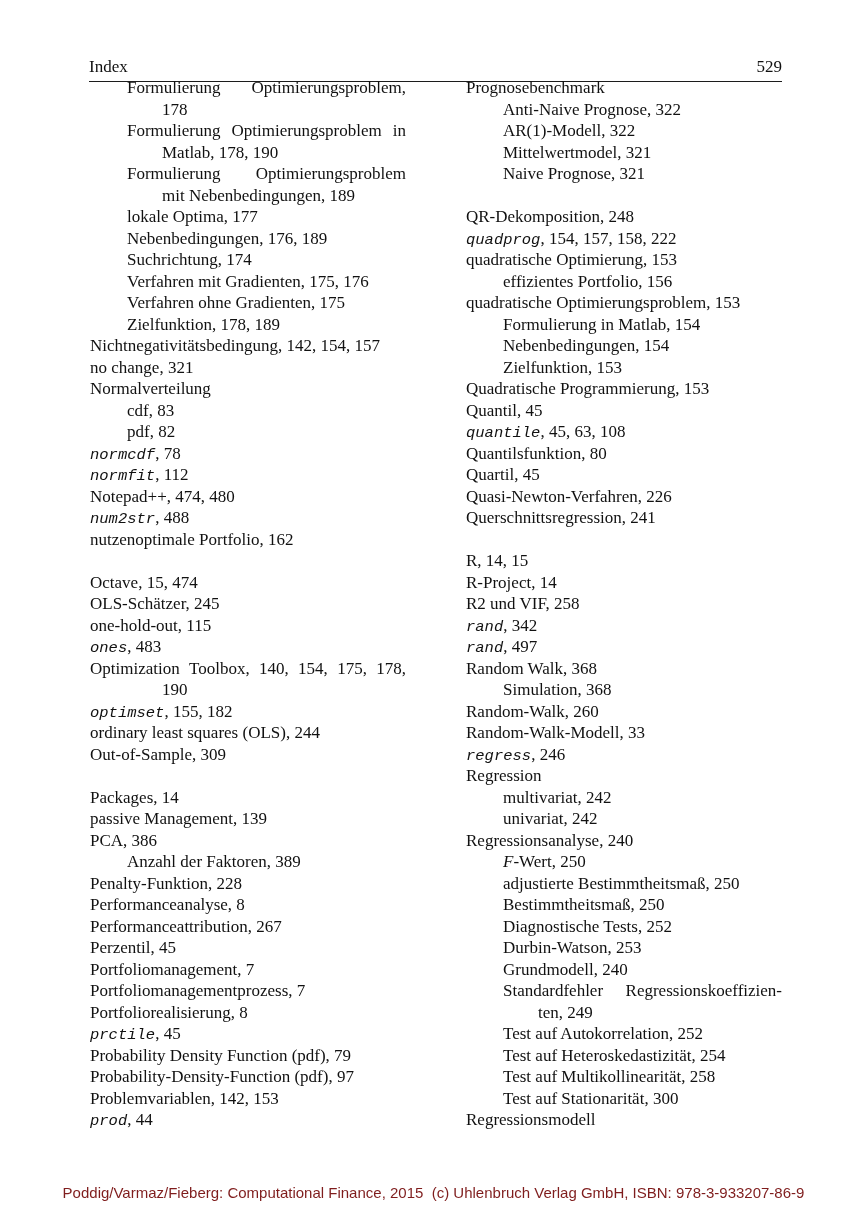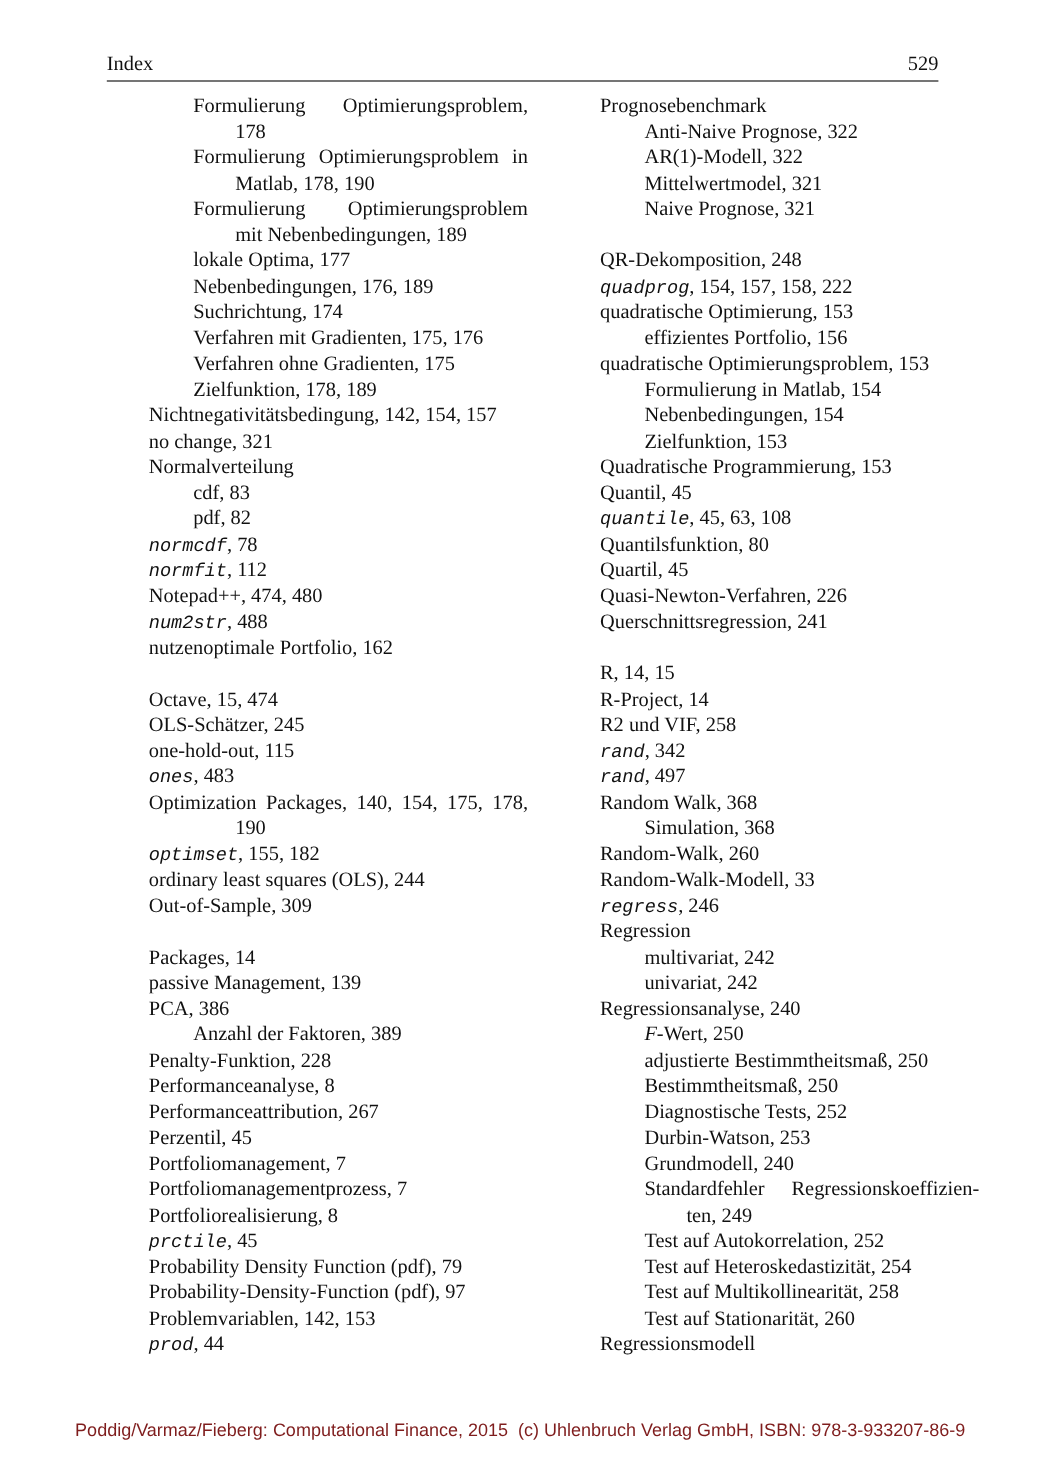--- a/index.html
+++ b/index.html
@@ -11,40 +11,39 @@
     width: 867px;
     height: 1227px;
     position: relative;
     font-family: "Liberation Serif", serif;
     color: #111111;
     overflow: hidden;
   }
   .page-header {
     position: absolute;
     left: 89px;
-    top: 43px;
+    top: 57px;
     width: 693px;
     display: flex;
     justify-content: space-between;
     align-items: baseline;
     font-size: 17px;
     line-height: 20px;
     padding-bottom: 4px;
     border-bottom: 1.5px solid #1c1c1c;
   }
   .columns {
     position: absolute;
     top: 77px;
     left: 0;
     width: 867px;
   }
   .index-col {
     position: absolute;
     top: 0;
-    margin-left: 34px;
   }
   #col-left  { left: 90px;  width: 316px; }
   #col-right { left: 466px; width: 316px; }
   .line {
     height: 21.5px;
     line-height: 21.5px;
     font-size: 17px;
     white-space: pre;
   }
   .ind1 { padding-left: 37px; }
@@ -113,21 +112,21 @@
       <div class="line ind0"><span class="seg-r">Notepad++, 474, 480</span></div>
       <div class="line ind0"><span class="seg-m">num2str</span><span class="seg-r">, 488</span></div>
       <div class="line ind0"><span class="seg-r">nutzenoptimale Portfolio, 162</span></div>
       <div class="line blank"></div>
       <div class="line ind0"><span class="seg-r">Octave, 15, 474</span></div>
       <div class="line ind0"><span class="seg-r">OLS-Schätzer, 245</span></div>
       <div class="line ind0"><span class="seg-r">one-hold-out, 115</span></div>
       <div class="line ind0"><span class="seg-m">ones</span><span class="seg-r">, 483</span></div>
       <div class="line ind0 just">
         <span class="seg-r">Optimization</span>
-        <span class="seg-r">Packages,</span>
+        <span class="seg-r">Toolbox,</span>
         <span class="seg-r">140,</span>
         <span class="seg-r">154,</span>
         <span class="seg-r">175,</span>
         <span class="seg-r">178,</span>
       </div>
       <div class="line ind2"><span class="seg-r">190</span></div>
       <div class="line ind0"><span class="seg-m">optimset</span><span class="seg-r">, 155, 182</span></div>
       <div class="line ind0"><span class="seg-r">ordinary least squares (OLS), 244</span></div>
       <div class="line ind0"><span class="seg-r">Out-of-Sample, 309</span></div>
       <div class="line blank"></div>
@@ -192,18 +191,18 @@
       <div class="line ind1"><span class="seg-r">Durbin-Watson, 253</span></div>
       <div class="line ind1"><span class="seg-r">Grundmodell, 240</span></div>
       <div class="line ind1 just">
         <span class="seg-r">Standardfehler</span>
         <span class="seg-r">Regressionskoeffizien-</span>
       </div>
       <div class="line ind2"><span class="seg-r">ten, 249</span></div>
       <div class="line ind1"><span class="seg-r">Test auf Autokorrelation, 252</span></div>
       <div class="line ind1"><span class="seg-r">Test auf Heteroskedastizität, 254</span></div>
       <div class="line ind1"><span class="seg-r">Test auf Multikollinearität, 258</span></div>
-      <div class="line ind1"><span class="seg-r">Test auf Stationarität, 260</span></div>
+      <div class="line ind1"><span class="seg-r">Test auf Stationarität, 300</span></div>
       <div class="line ind0"><span class="seg-r">Regressionsmodell</span></div>
     </div>
 </div>
 
 <div class="page-footer">Poddig/Varmaz/Fieberg: Computational Finance, 2015  (c) Uhlenbruch Verlag GmbH, ISBN: 978-3-933207-86-9</div>
 
 </body></html>

